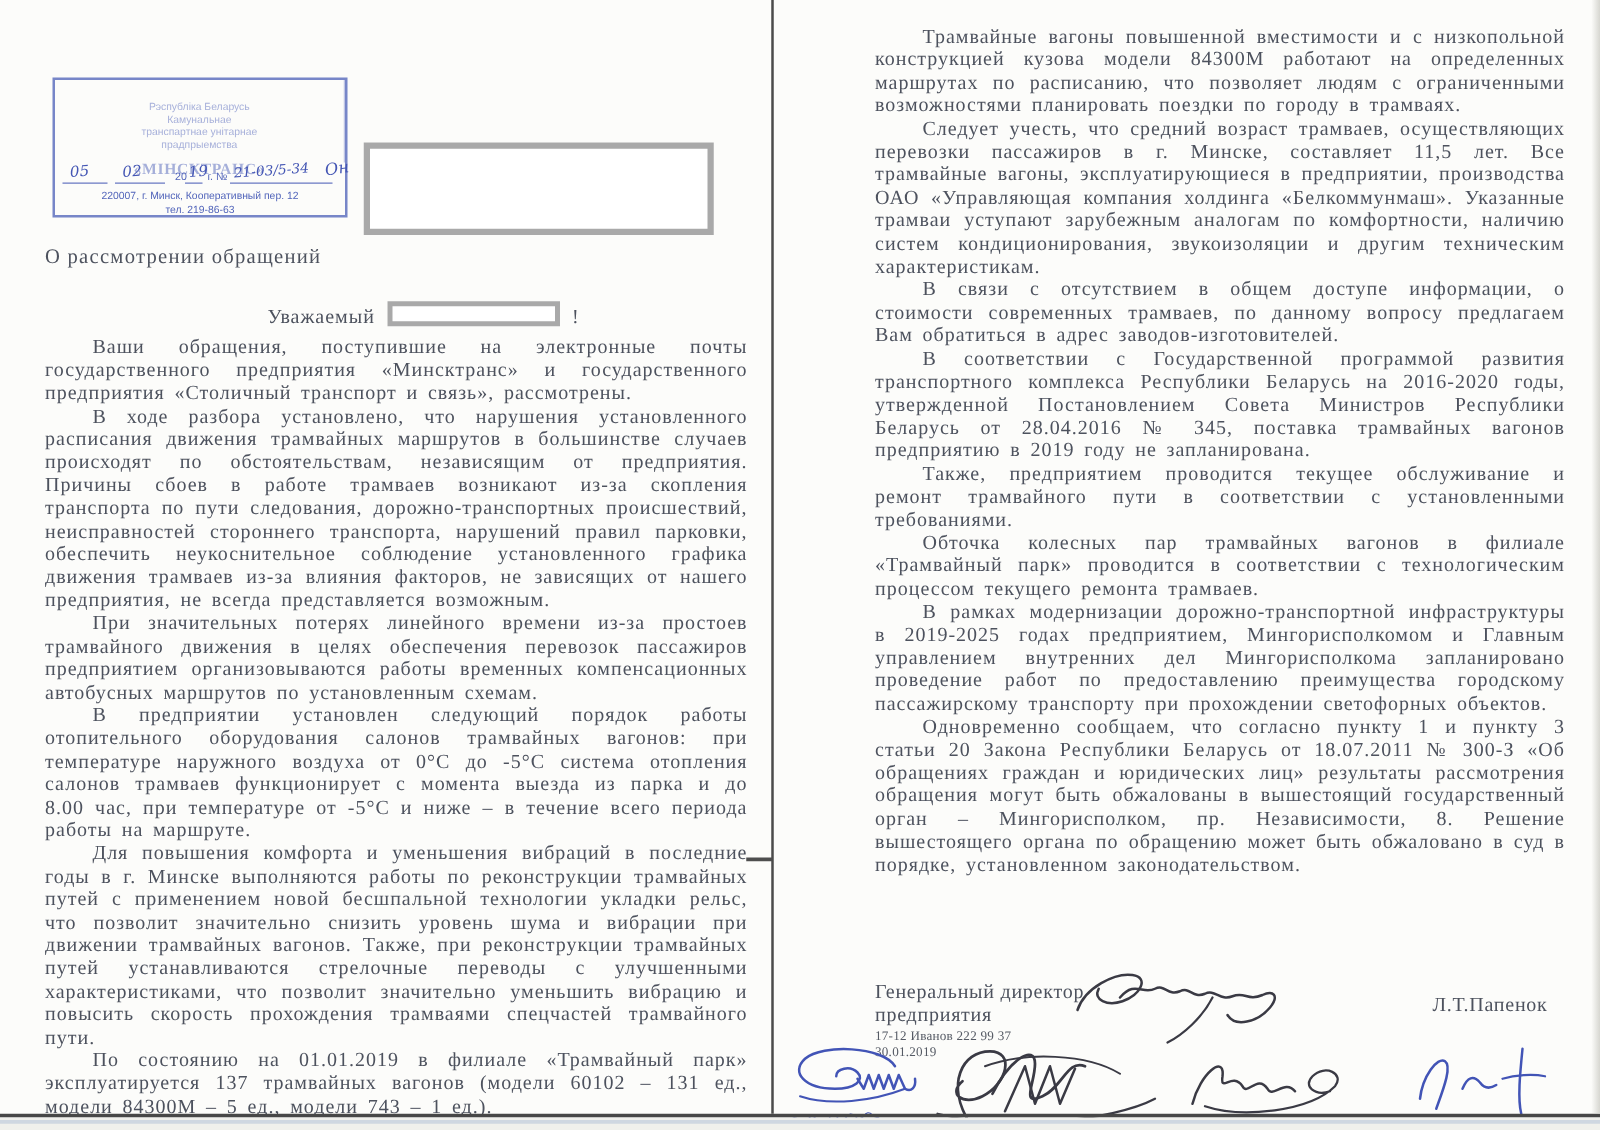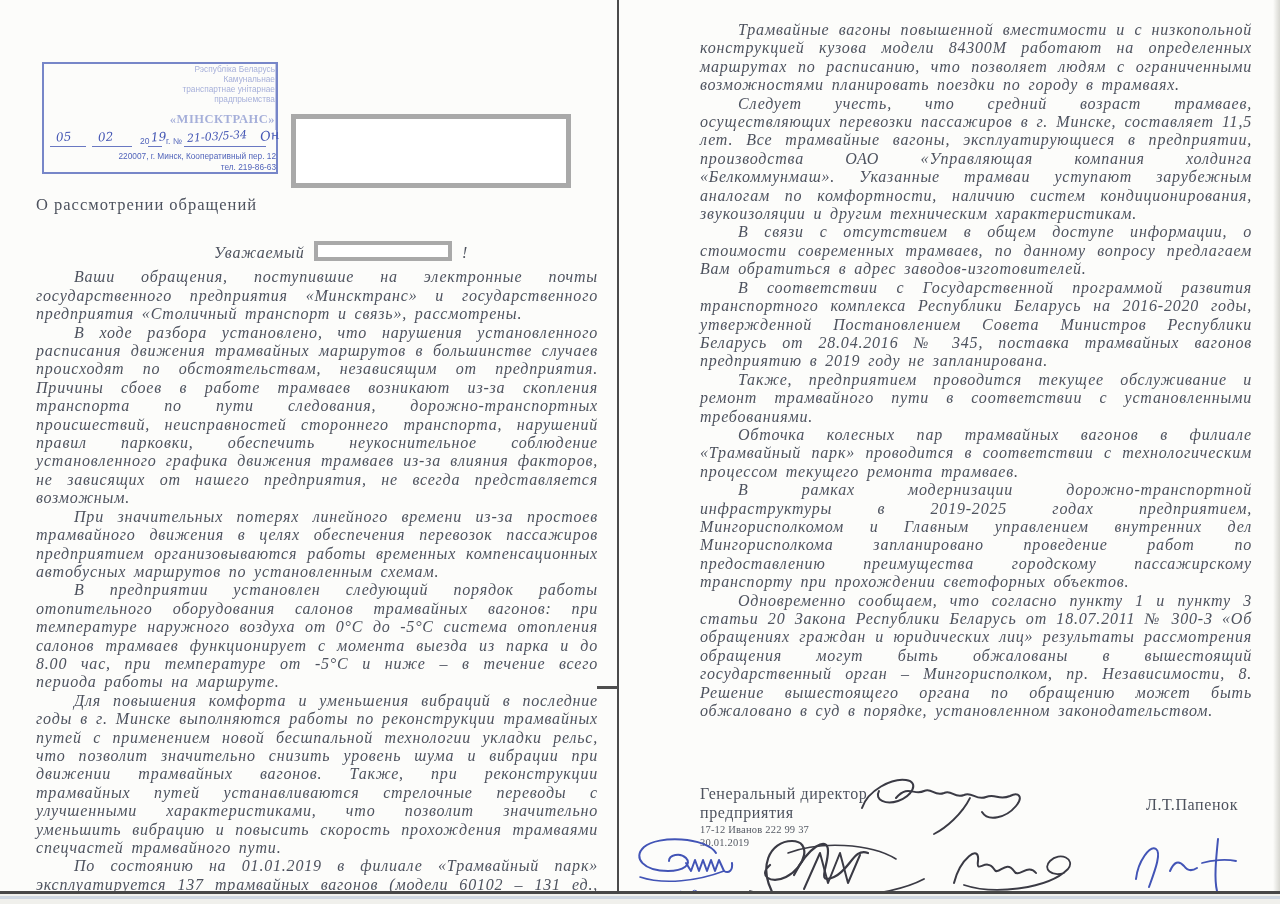--- a/index.html
+++ b/index.html
@@ -3,44 +3,44 @@
 <meta charset="utf-8">
 <style>
   html,body{margin:0;padding:0;}
   body{
     width:1280px;height:904px;position:relative;overflow:hidden;
     background:#fcfcfa;
     font-family:"Liberation Serif",serif;
     color:#4d525e;
   }
   
-  .textblock{position:absolute;font-size:16px;line-height:18.4px;letter-spacing:0.8px;word-spacing:3px;font-style:italic;}
+  .textblock{position:absolute;font-size:16px;line-height:18.4px;letter-spacing:0.8px;word-spacing:3px;}
   .textblock p{margin:0;text-indent:38px;text-align:justify;}
   #subject{position:absolute;left:36px;top:195px;font-size:16.5px;letter-spacing:1px;}
   #salutation{margin:0 0 6px 0;padding-left:178px;white-space:nowrap;}
   
   .redact{background:#ffffff;border:5px solid #a9a9a9;}
   #redact-large{position:absolute;left:291px;top:114px;width:270px;height:64px;}
   #redact-name{display:inline-block;width:130px;height:12px;border-width:4px;vertical-align:-3px;margin:0 2px;}
   
   #stamp{
     position:absolute;left:42px;top:62px;width:232px;height:108px;
     border:2px solid rgba(81,100,186,0.78);
     color:#5164ba;font-family:"Liberation Sans",sans-serif;
     overflow:visible;
   }
   .stamp-cols{display:flex;height:66px;}
-  .stamp-col{flex:1;text-align:right;padding-top:0;font-size:8.3px;line-height:10px;}
+  .stamp-col{flex:1;text-align:center;padding-top:16px;font-size:8.3px;line-height:10px;}
   .stamp-col.left{opacity:0.5;filter:blur(0.4px);border-right:1.5px solid rgba(81,100,186,0.7);}
   .stamp-name{font-family:"Liberation Serif",serif;font-weight:bold;font-size:12.5px;letter-spacing:0.5px;margin-top:10px;white-space:nowrap;}
   .stamp-hand{position:relative;height:20px;font-size:12px;color:#4456b4;}
   .stamp-hand .h{position:absolute;font-family:"DejaVu Serif",serif;font-style:italic;transform:rotate(-4deg);}
   .stamp-hand .p{position:absolute;font-size:8.5px;color:#5164ba;font-style:normal;top:6px;}
   .stamp-hand .u{position:absolute;height:1px;background:rgba(68,86,180,0.8);top:16px;}
-  .stamp-addr{text-align:right;font-size:8.3px;line-height:10px;margin-top:1px;}
+  .stamp-addr{text-align:center;font-size:8.3px;line-height:10px;margin-top:1px;}
   #stamp-tail{position:absolute;left:216px;top:-2px;font-family:"DejaVu Serif",serif;font-style:italic;font-size:13px;color:#4456b4;transform:rotate(-8deg);white-space:nowrap;}
   
   #page-divider{position:absolute;left:617px;top:0;width:2px;height:891px;background:#4b4b4b;}
   #divider-tick{position:absolute;left:597px;top:686px;width:21px;height:3px;background:#4e4e4e;}
   #bottom-line{position:absolute;left:0;top:891px;width:1280px;height:2.5px;background:#474747;}
   #bottom-strip{position:absolute;left:0;top:893.5px;width:1280px;height:10.5px;background:#f0f0ec;}
   #bottom-blue{position:absolute;left:0;top:896px;width:1280px;height:3px;background:#b9c6da;opacity:0.6;}
   #right-shade{position:absolute;right:0;top:0;width:7px;height:891px;background:linear-gradient(to right,rgba(216,216,211,0),rgba(205,205,198,0.8));}
   
   .sigtext{position:absolute;font-size:16px;letter-spacing:0.6px;}

